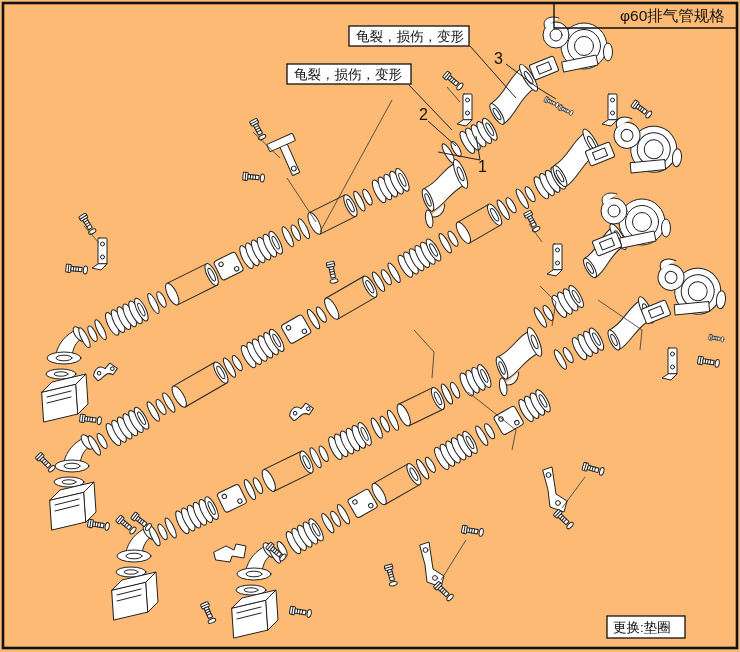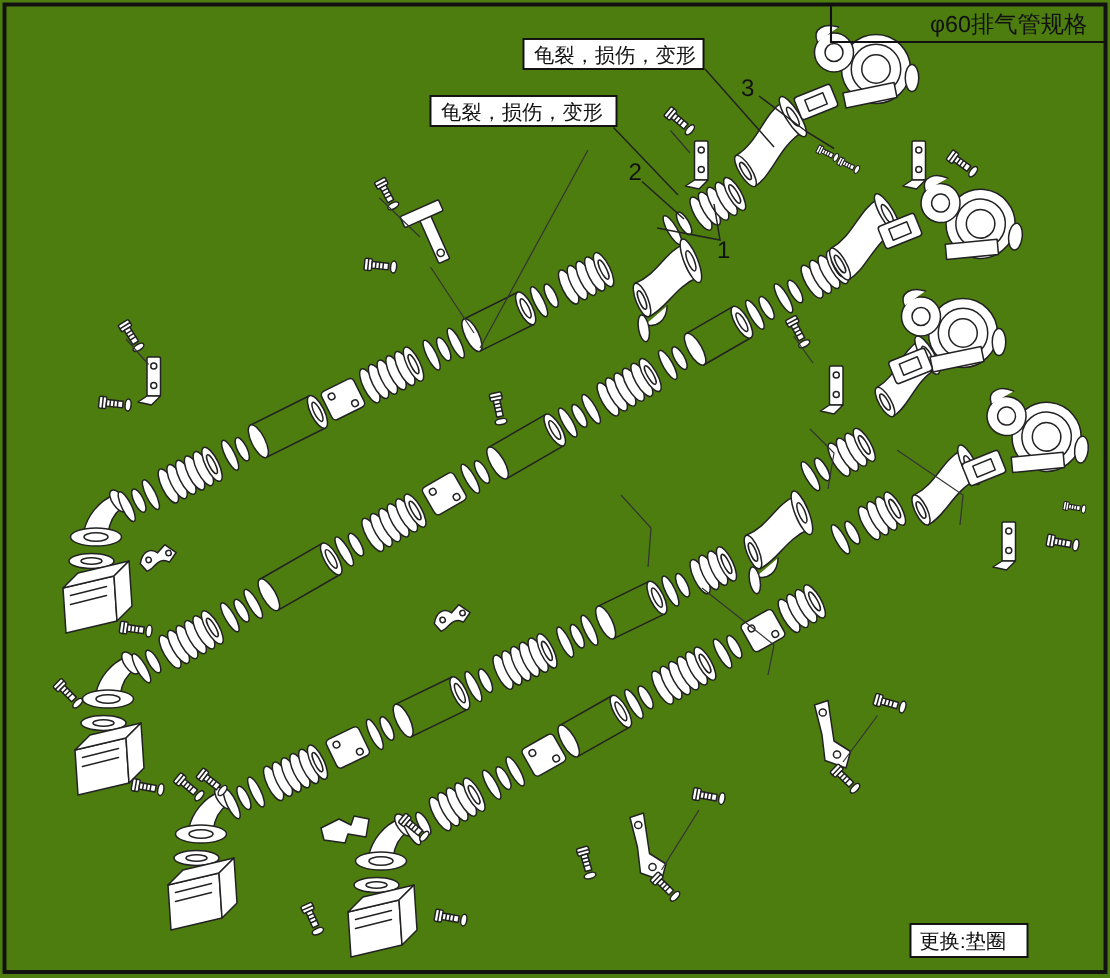--- a/index.html
+++ b/index.html
@@ -1,16 +1,16 @@
 <!DOCTYPE html>
 <html><head>
 <meta charset="utf-8">
 <style>
   html,body{margin:0;padding:0;background:#ddd;}
-  .page{width:740px;height:652px;background:#4d7c0f;position:relative;overflow:hidden;
+  .page{width:740px;height:652px;background:#fdba74;position:relative;overflow:hidden;
         font-family:"Liberation Sans","DejaVu Sans",sans-serif;}
   svg{display:block;}
   .title-text{font-size:15.5px;fill:#111;}
   .label-text{font-size:13.5px;fill:#111;}
   .num-text{font-size:16px;fill:#111;}
   .box{fill:#fff;stroke:#111;stroke-width:1.3;}
   .frame{fill:none;stroke:#111;}
   .leader{stroke:#222;stroke-width:1;fill:none;}
   #art ellipse,#art circle,#art rect,#art path,#art polygon{
       stroke:#222;fill:#fff;stroke-width:1;stroke-linejoin:round;stroke-linecap:round;}

